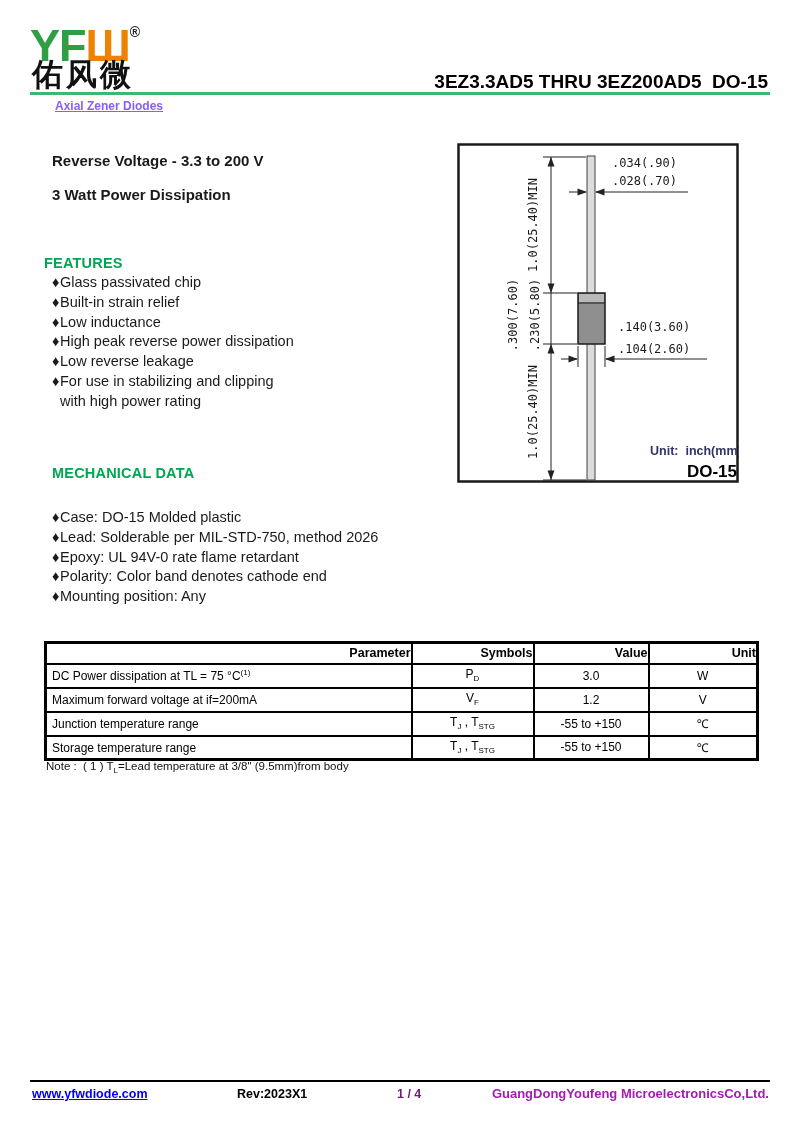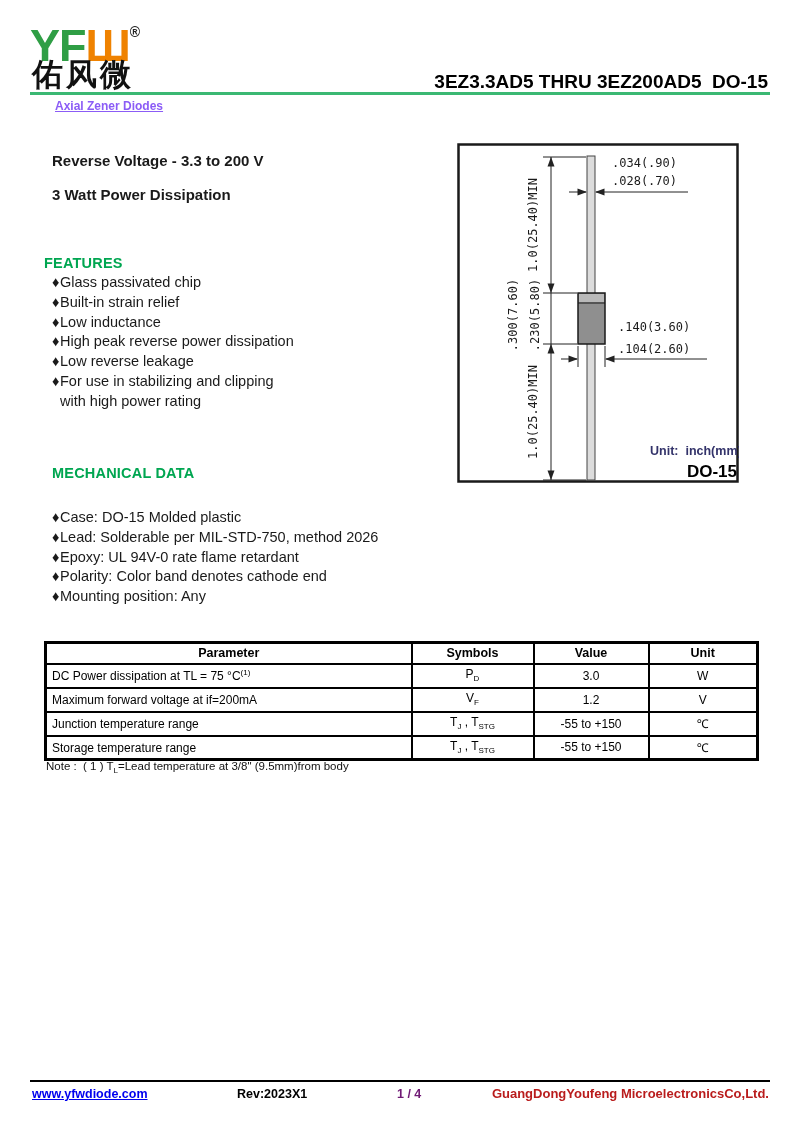--- a/index.html
+++ b/index.html
@@ -28,34 +28,34 @@
   .li .b { display:inline-block; min-width:8px; }
   
   .diagram { position:absolute; left:457px; top:143px; }
   .dim-text { font-family:"DejaVu Sans Mono", monospace; font-size:12px; fill:#1a1a1a; white-space:pre; }
   .unit-text { font-family:"Liberation Sans", sans-serif; font-size:12.5px; font-weight:bold; fill:#33336a; white-space:pre; }
   .pkg-text { font-family:"Liberation Sans", sans-serif; font-size:17px; font-weight:bold; fill:#000; }
   
   .ratings { position:absolute; left:44px; top:641px; width:712px; border-collapse:collapse; table-layout:fixed; }
   .ratings th, .ratings td { border:2px solid #000; font-size:12px; color:#000; overflow:hidden; }
   .ratings { border:3px solid #000; }
-  .ratings th { height:21px; font-size:12.5px; font-weight:bold; text-align:center; }
+  .ratings th { height:21px; font-size:12.5px; font-weight:bold; text-align:right; }
   .ratings td { height:24px; text-align:center; }
   .ratings td.param { text-align:left; padding-left:5px; }
   .ratings sub { font-size:8px; }
   .ratings sup { font-size:8px; }
   
   .note { position:absolute; left:46px; top:760px; font-size:11.5px; color:#111; white-space:pre; }
   .note sub { font-size:8px; }
   
   .footer-rule { position:absolute; left:30px; top:1080px; width:740px; height:2px; background:#000; }
   .footer-web { position:absolute; left:32px; top:1087px; font-size:12.5px; font-weight:bold; color:#0000ee; }
   .footer-rev { position:absolute; left:237px; top:1087px; font-size:12.5px; font-weight:bold; color:#000; }
   .footer-page{ position:absolute; left:397px; top:1087px; font-size:12.5px; font-weight:bold; color:#701a75; }
-  .footer-co  { position:absolute; right:31px; top:1086px; font-size:13px; font-weight:bold; color:#b91c1c; }
+  .footer-co  { position:absolute; right:31px; top:1086px; font-size:13px; font-weight:bold; color:#a21caf; }
 </style>
 </head>
 <body>
 
 <div class="page">
 
   <div class="logo-en"><span class="logo-yf">YF</span><span class="logo-w">Ш</span><span class="logo-reg">®</span></div>
   <div class="logo-cn">佑风微</div>
   <div class="doc-title">3EZ3.3AD5 THRU 3EZ200AD5  DO-15</div>
   <div class="green-rule"></div>

